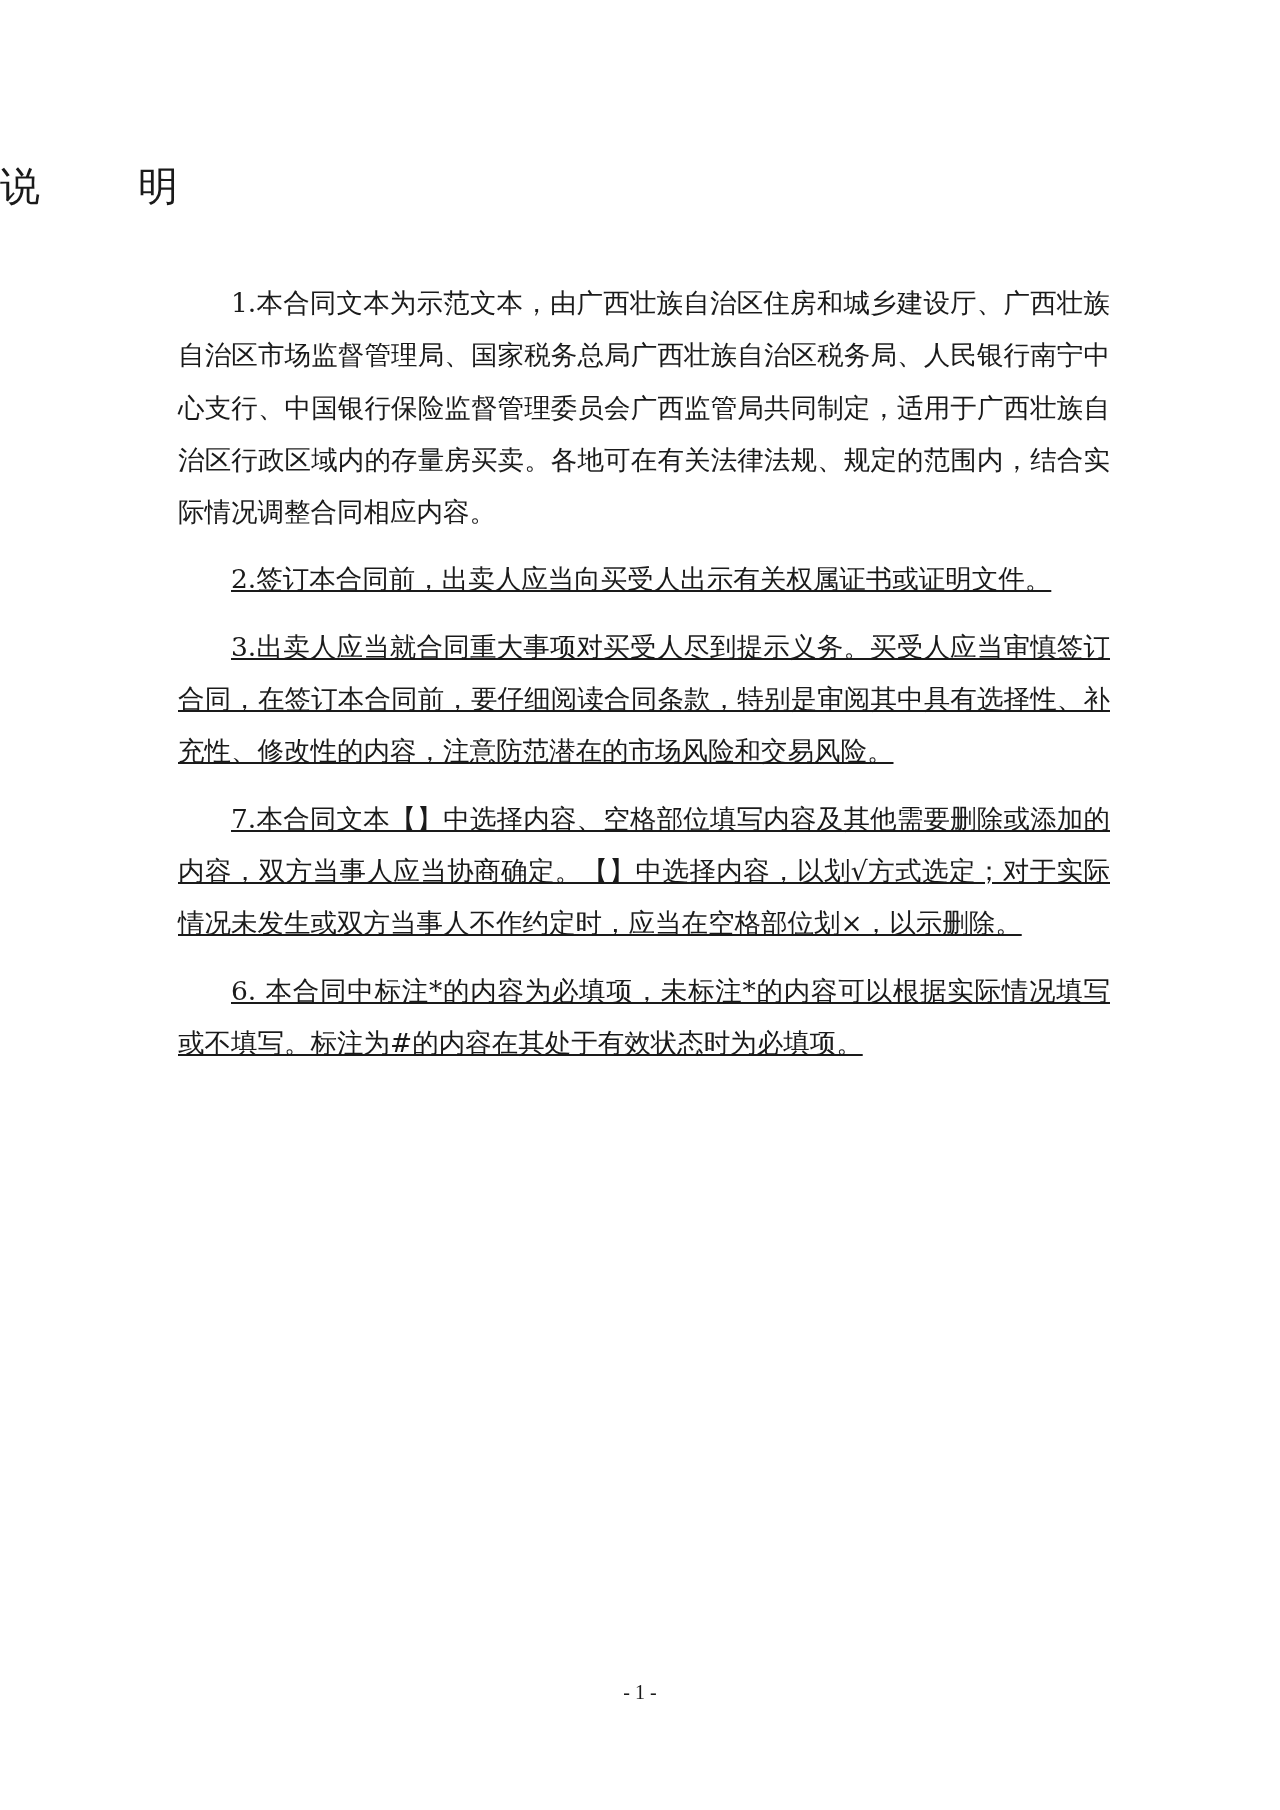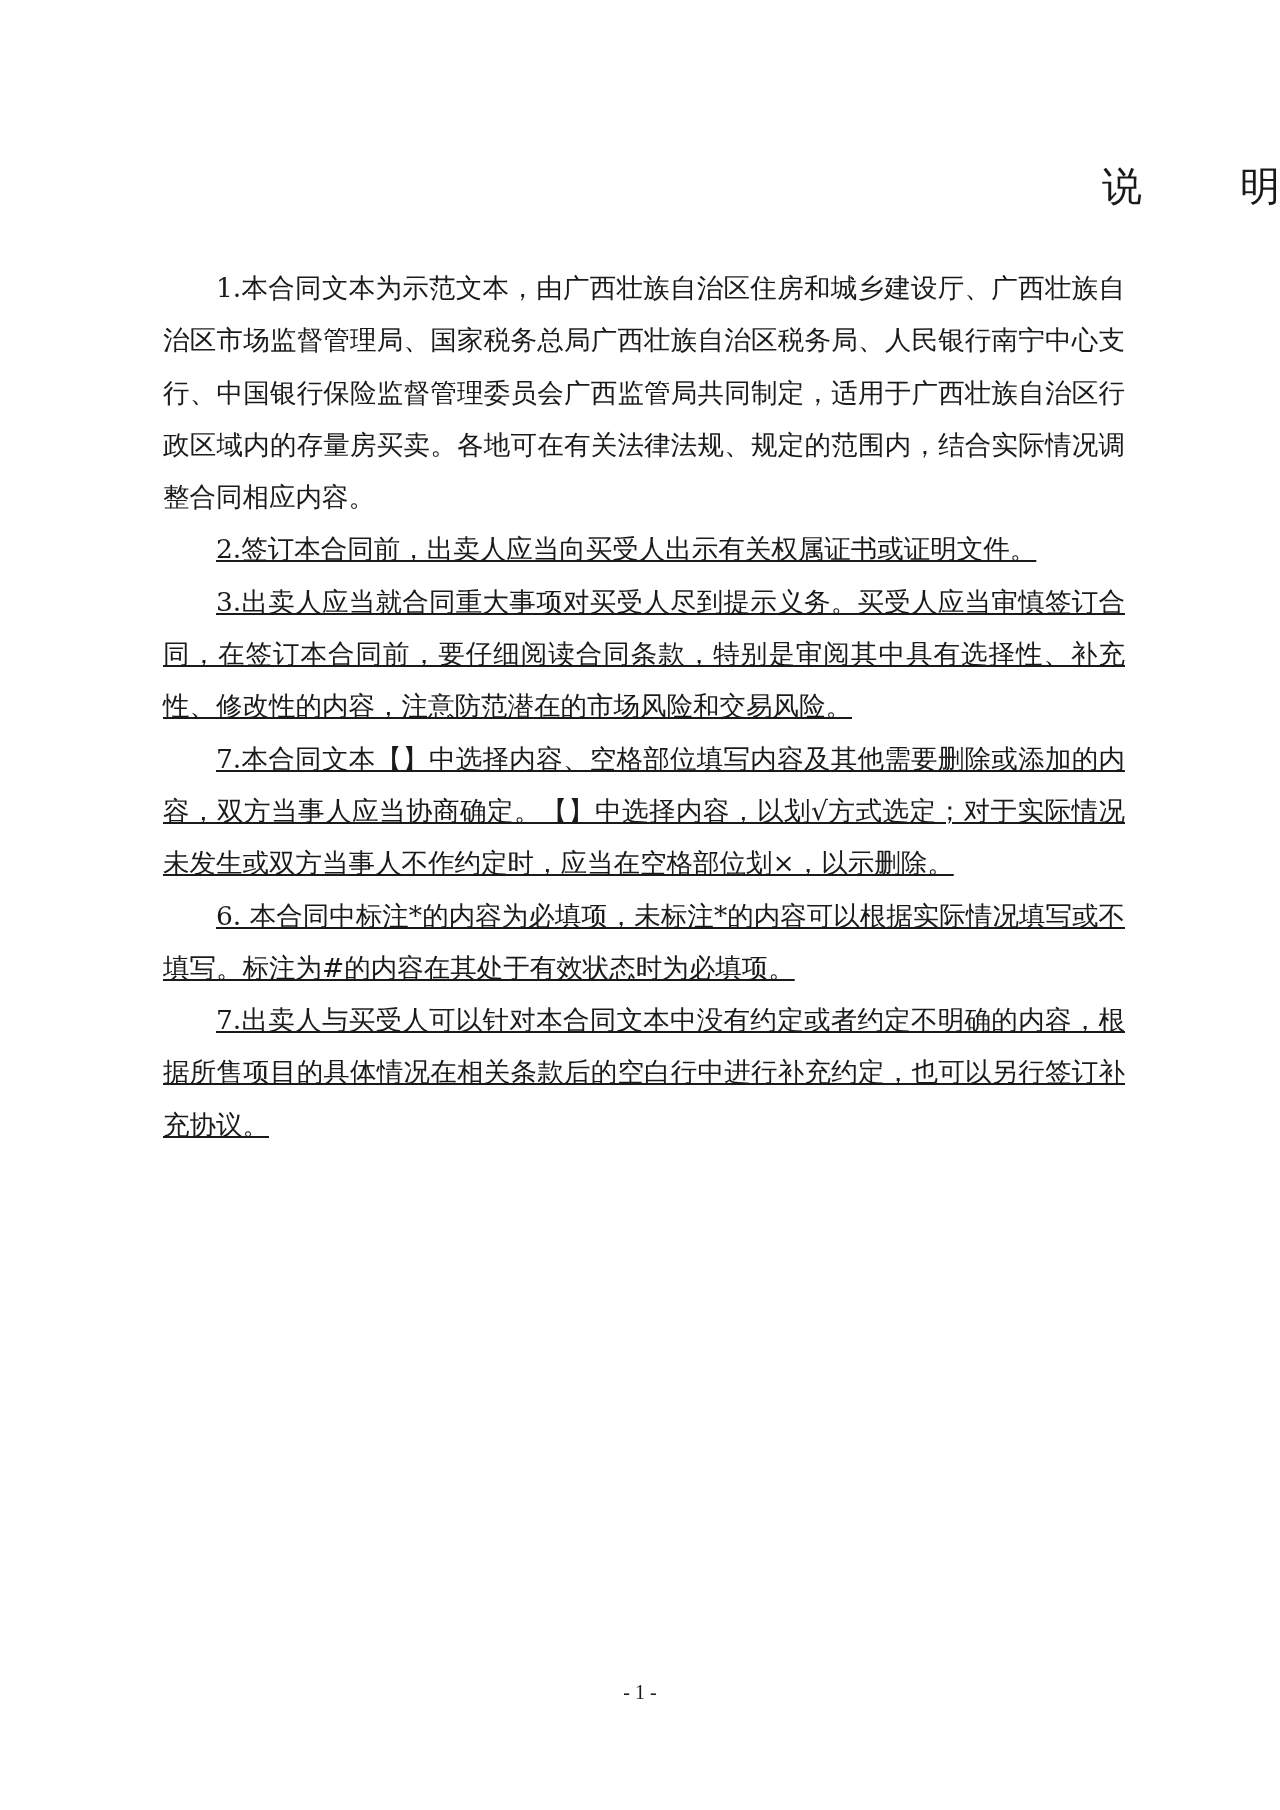--- a/index.html
+++ b/index.html
@@ -20,42 +20,42 @@
       left: 0; top: 0;
       width: 1280px;
       height: 1810px;
       background: #fff;
     }
     .title {
       position: absolute;
       top: 158px;
       left: 0;
       width: 1280px;
-      text-align: right;
+      text-align: left;
       font-size: 40px;
       line-height: 56px;
       letter-spacing: 0;
     }
     .title .ch {
       display: inline-block;
     }
     .title .gap {
       display: inline-block;
       width: 98px;
     }
     .body {
       position: absolute;
       left: 163px;
       top: 262px;
       width: 962px;
       font-size: 26.5px;
       line-height: 52.3px;
     }
     .para {
-      margin: 0;
+      margin: 15px;
       text-indent: 2em;
       text-align: justify;
       word-break: break-all;
     }
     .para + .para {
       margin-top: 0;
       text-decoration: underline;
     }
     .page-number {
       position: absolute;
@@ -76,18 +76,17 @@
   <div class="title">
     <span class="ch">说</span><span class="gap"></span><span class="ch">明</span>
   </div>
 
   <div class="body">
     <p class="para">1.本合同文本为示范文本，由广西壮族自治区住房和城乡建设厅、广西壮族自治区市场监督管理局、国家税务总局广西壮族自治区税务局、人民银行南宁中心支行、中国银行保险监督管理委员会广西监管局共同制定，适用于广西壮族自治区行政区域内的存量房买卖。各地可在有关法律法规、规定的范围内，结合实际情况调整合同相应内容。</p>
     <p class="para">2.签订本合同前，出卖人应当向买受人出示有关权属证书或证明文件。</p>
     <p class="para">3.出卖人应当就合同重大事项对买受人尽到提示义务。买受人应当审慎签订合同，在签订本合同前，要仔细阅读合同条款，特别是审阅其中具有选择性、补充性、修改性的内容，注意防范潜在的市场风险和交易风险。</p>
     <p class="para">7.本合同文本【】中选择内容、空格部位填写内容及其他需要删除或添加的内容，双方当事人应当协商确定。【】中选择内容，以划√方式选定；对于实际情况未发生或双方当事人不作约定时，应当在空格部位划×，以示删除。</p>
     <p class="para">6. 本合同中标注*的内容为必填项，未标注*的内容可以根据实际情况填写或不填写。标注为#的内容在其处于有效状态时为必填项。</p>
-    <p class="para">7.出卖人与买受人可以针对本合同文本中没有约定或者约定不明确的内容，根据所售项目的具体情况在相关条款后的空白行中进行补充约定，也可以另行签订补充协议。</p>
   </div>
 
   <div class="page-number">- 1 -</div>
 
 </div>
 
 </body></html>

